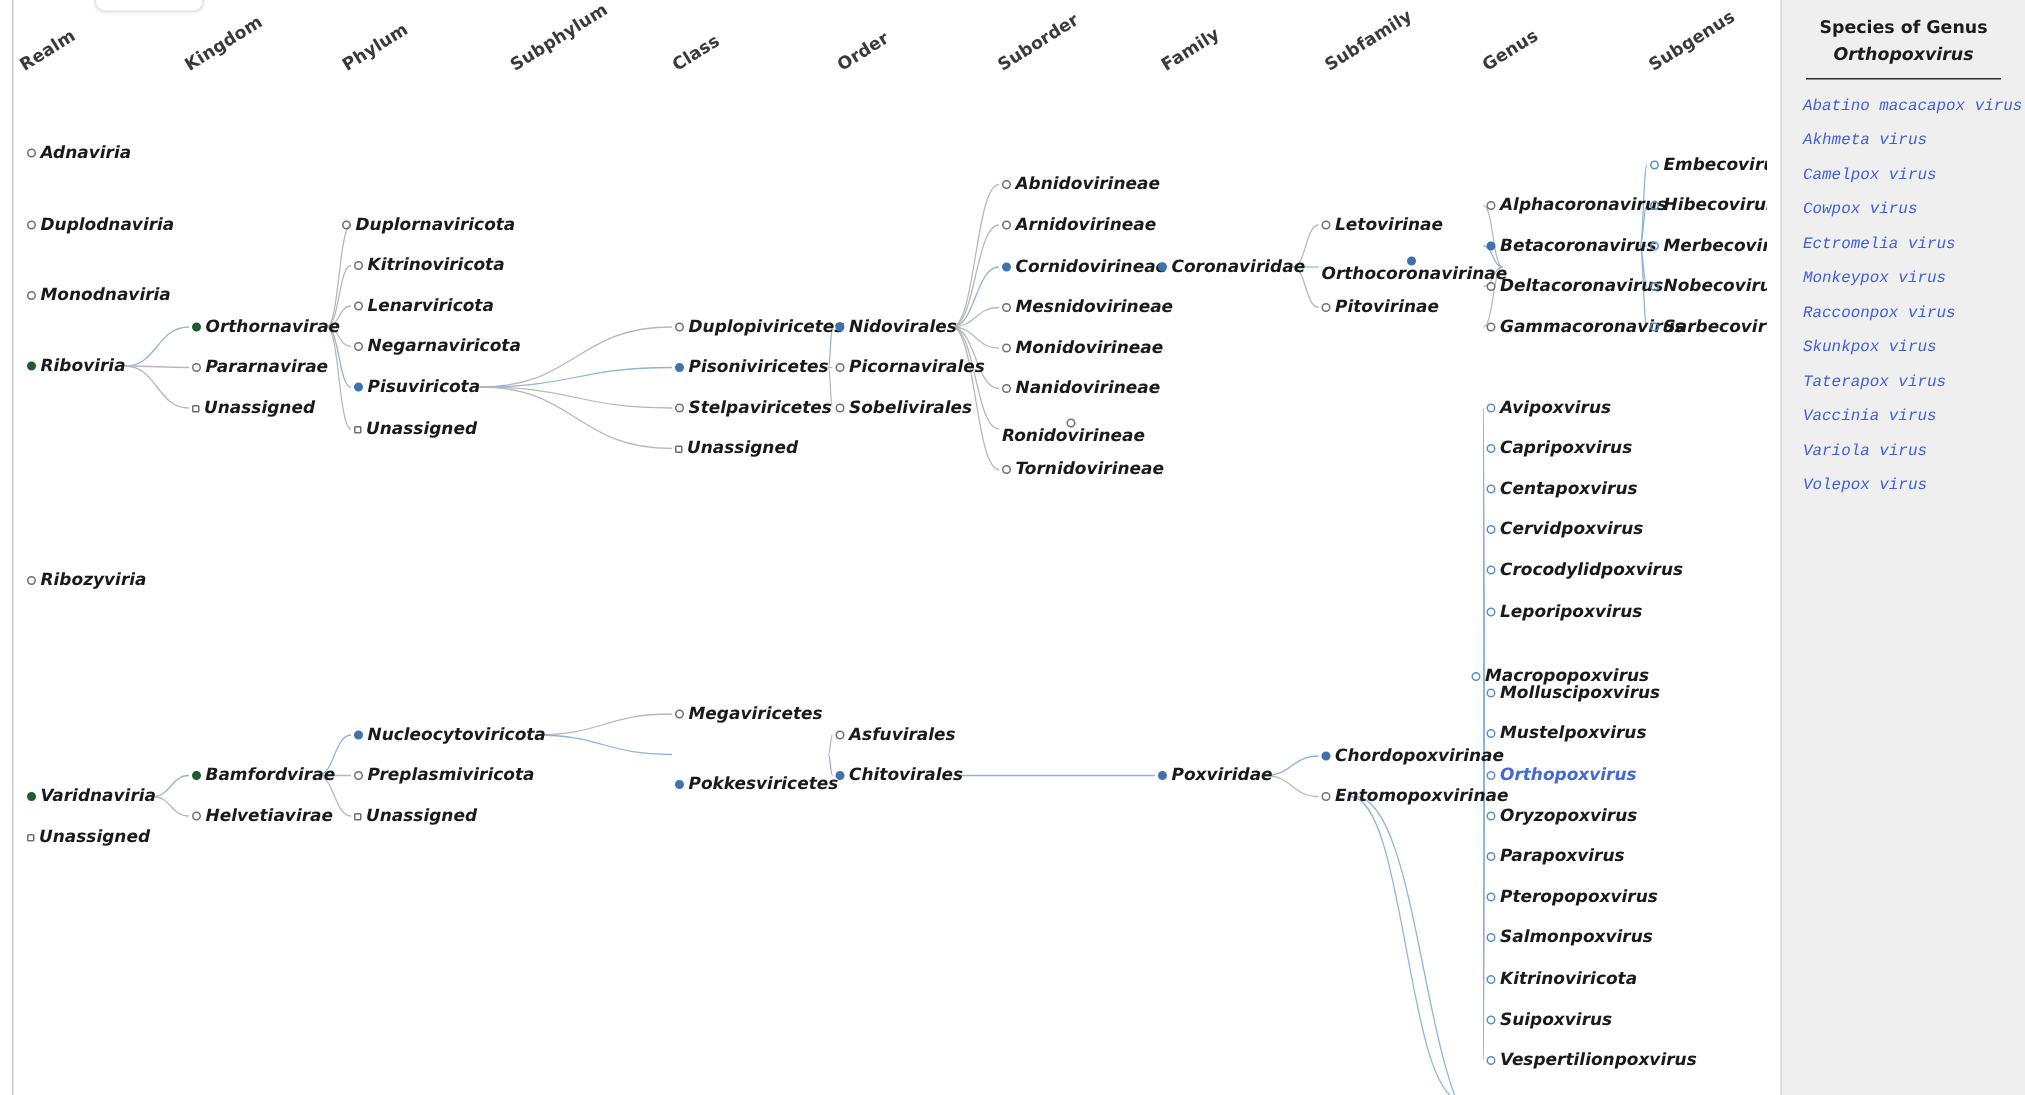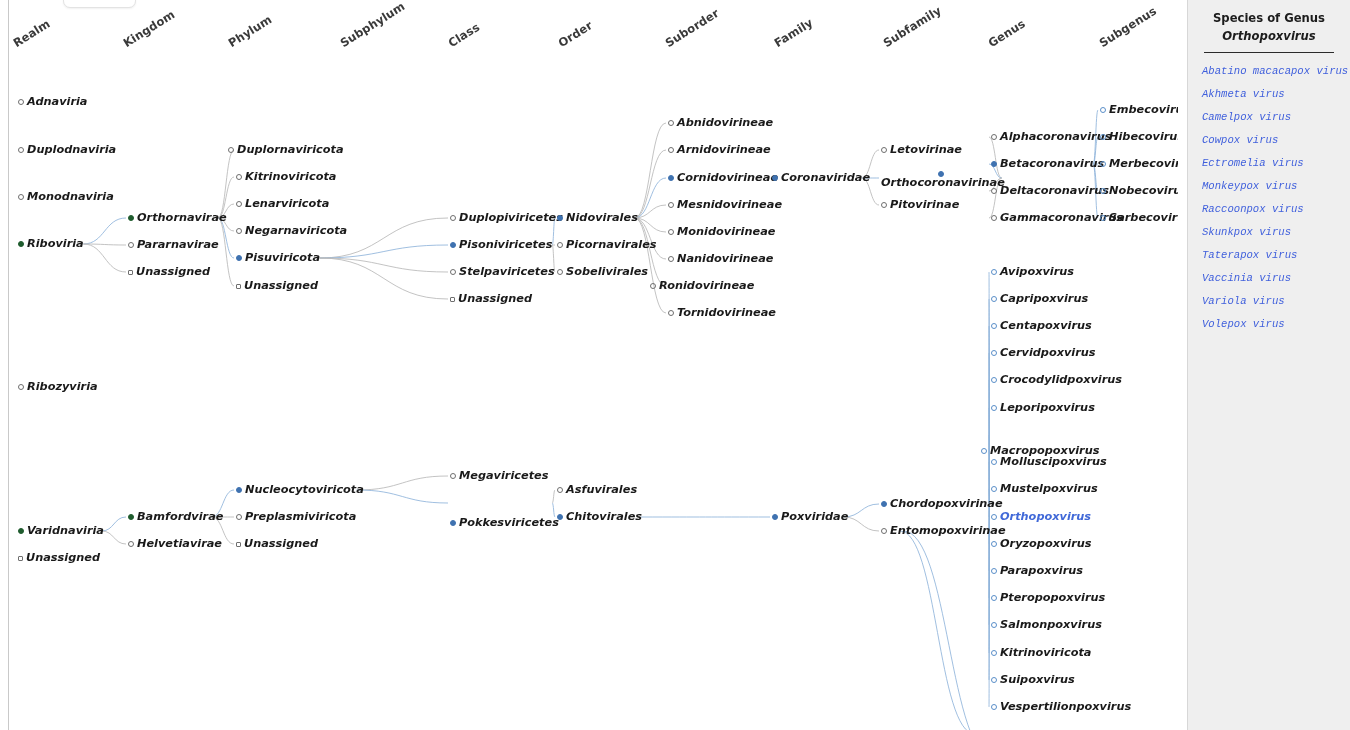--- a/index.html
+++ b/index.html
@@ -353,21 +353,21 @@
           <span class="lbl">Mesnidovirineae</span>
         </div>
         <div class="node" style="left: 668px; top: 232px;">
           <span class="marker m-open-gray"></span>
           <span class="lbl">Monidovirineae</span>
         </div>
         <div class="node" style="left: 668px; top: 259px;">
           <span class="marker m-open-gray"></span>
           <span class="lbl">Nanidovirineae</span>
         </div>
-        <div class="node" style="left: 650px; top: 286px;">
+        <div class="node" style="left: 668px; top: 286px; flex-direction: column;">
           <span class="marker m-open-gray"></span>
           <span class="lbl">Ronidovirineae</span>
         </div>
         <div class="node" style="left: 668px; top: 313px;">
           <span class="marker m-open-gray"></span>
           <span class="lbl">Tornidovirineae</span>
         </div>
         <div class="node" style="left: 772px; top: 178px;">
           <span class="marker m-fill-blue"></span>
           <span class="lbl">Coronaviridae</span>

